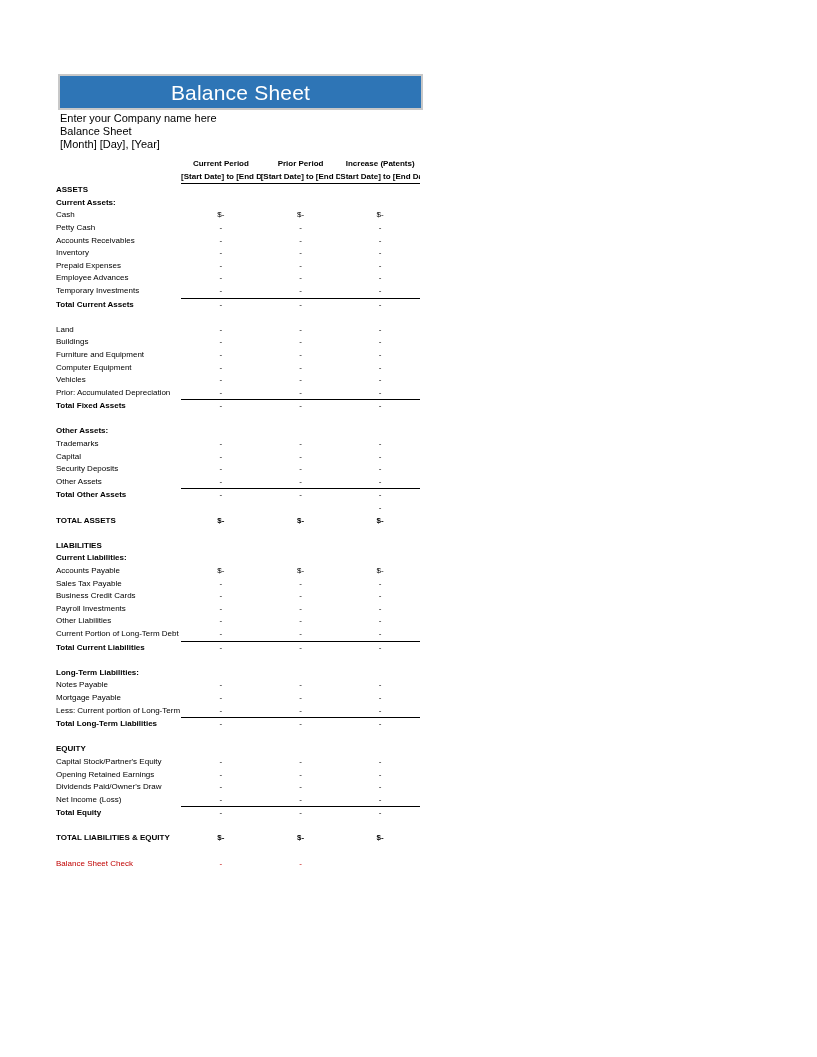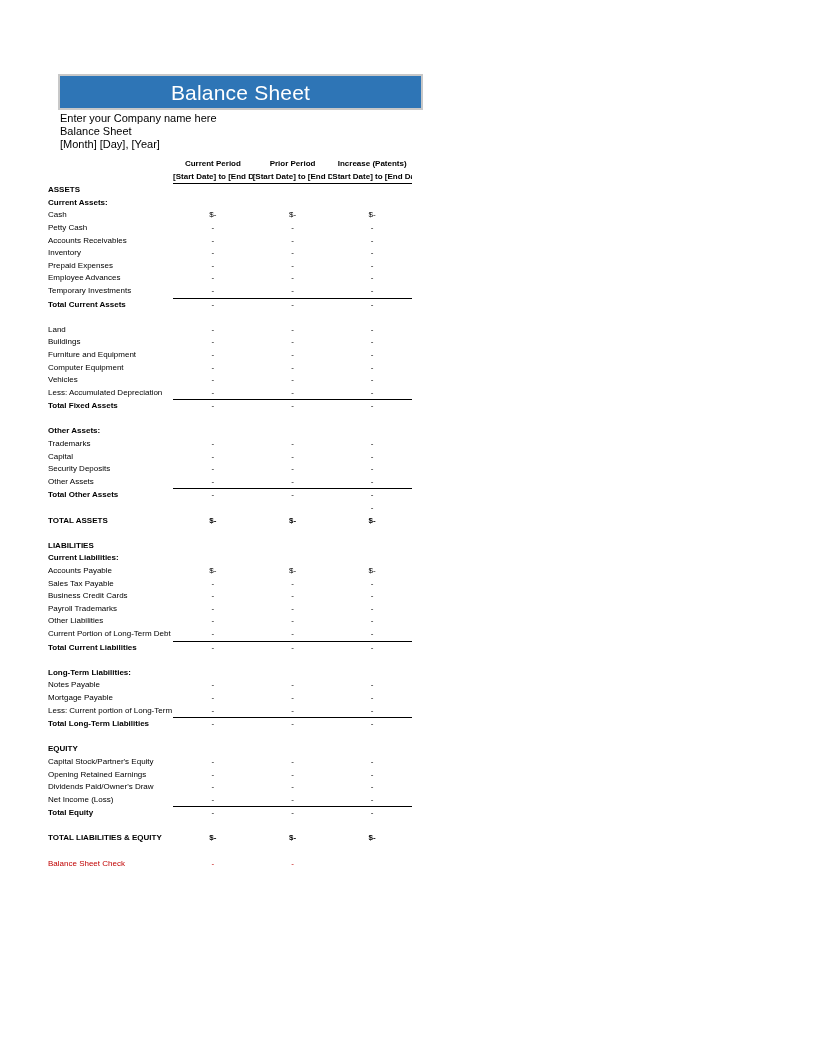--- a/index.html
+++ b/index.html
@@ -48,21 +48,21 @@
   #company-block div {
     font-size: 11px;
     font-weight: normal;
     line-height: 13px;
     white-space: nowrap;
   }
 
   
   #sheet {
     position: absolute;
-    left: 48px;
+    left: 56px;
     top: 158px;
     width: 364px;
     border-collapse: collapse;
     table-layout: fixed;
   }
   #sheet td {
     padding: 0;
     font-size: 8px;
     line-height: 12.6px;
     height: 12.6px;
@@ -236,21 +236,21 @@
       <td class="num">-</td>
       <td class="num">-</td>
     </tr>
     <tr>
       <td class="lbl-plain">Vehicles</td>
       <td class="num">-</td>
       <td class="num">-</td>
       <td class="num">-</td>
     </tr>
     <tr class="rule-row">
-      <td class="lbl-plain">Less: Accumulated Depreciation</td>
+      <td class="lbl-plain">Prior: Accumulated Depreciation</td>
       <td class="num">-</td>
       <td class="num">-</td>
       <td class="num">-</td>
     </tr>
     <tr>
       <td class="lbl-bold">Total Fixed Assets</td>
       <td class="num">-</td>
       <td class="num">-</td>
       <td class="num">-</td>
     </tr>
@@ -342,21 +342,21 @@
       <td class="num">-</td>
       <td class="num">-</td>
     </tr>
     <tr>
       <td class="lbl-plain">Business Credit Cards</td>
       <td class="num">-</td>
       <td class="num">-</td>
       <td class="num">-</td>
     </tr>
     <tr>
-      <td class="lbl-plain">Payroll Trademarks</td>
+      <td class="lbl-plain">Payroll Investments</td>
       <td class="num">-</td>
       <td class="num">-</td>
       <td class="num">-</td>
     </tr>
     <tr>
       <td class="lbl-plain">Other Liabilities</td>
       <td class="num">-</td>
       <td class="num">-</td>
       <td class="num">-</td>
     </tr>

